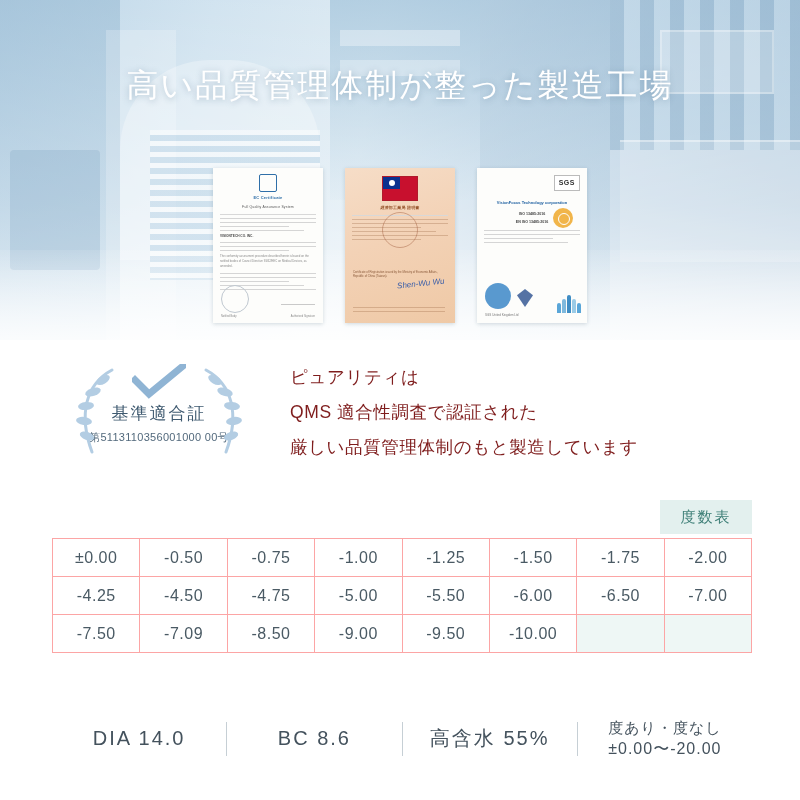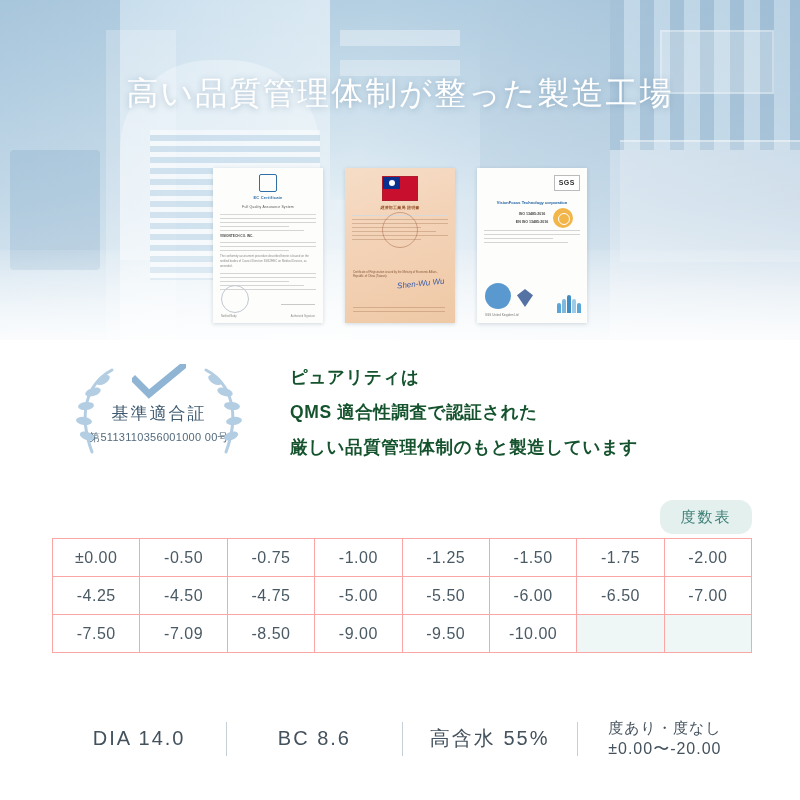--- a/index.html
+++ b/index.html
@@ -51,21 +51,21 @@
   .s9 { left: 0; top: 250px; width: 800px; height: 90px; background: linear-gradient(180deg, rgba(255,255,255,0.1), rgba(255,255,255,0.82)); }
   .s10 { left: 10px; top: 150px; width: 90px; height: 120px; background: rgba(120,160,190,0.25); border-radius: 4px; }
   .s11 { left: 340px; top: 30px; width: 120px; height: 16px; background: rgba(255,255,255,0.35); }
   .s12 { left: 340px; top: 60px; width: 120px; height: 16px; background: rgba(255,255,255,0.3); }
   .s13 { left: 660px; top: 30px; width: 110px; height: 60px; background: rgba(255,255,255,0.22); border: 2px solid rgba(255,255,255,0.3); }
 
   .hero-title {
     position: absolute;
     left: 0;
     right: 0;
-    top: 72px;
+    top: 64px;
     text-align: center;
     color: #ffffff;
     font-size: 32px;
     letter-spacing: 2px;
     font-weight: 500;
     text-shadow: 0 1px 6px rgba(90,125,150,0.45);
   }
 
   
   .certs {
@@ -289,25 +289,24 @@
     height: 92px;
     color: #b3cde3;
   }
   .laurel.left { left: 28px; }
   .laurel.right { right: 28px; }
 
   .mid-text {
     flex: 1;
     padding-left: 16px;
     padding-top: 8px;
-    color: #14532d;
+    color: #7f1d1d;
     font-size: 17.5px;
     line-height: 2.0;
     letter-spacing: .6px;
-    font-weight: bold;
   }
 
   
   .table-wrap {
     position: absolute;
     left: 52px;
     top: 500px;
     width: 700px;
   }
   .deg-badge {
@@ -316,21 +315,20 @@
     top: 0;
     width: 92px;
     height: 34px;
     background: #e3f0ee;
     color: #3e7f77;
     font-size: 15px;
     letter-spacing: 2px;
     display: flex;
     align-items: center;
     justify-content: center;
-    border-radius: 13px;
   }
   table.power {
     position: absolute;
     left: 0;
     top: 38px;
     border-collapse: collapse;
     width: 700px;
     table-layout: fixed;
   }
   table.power td {

